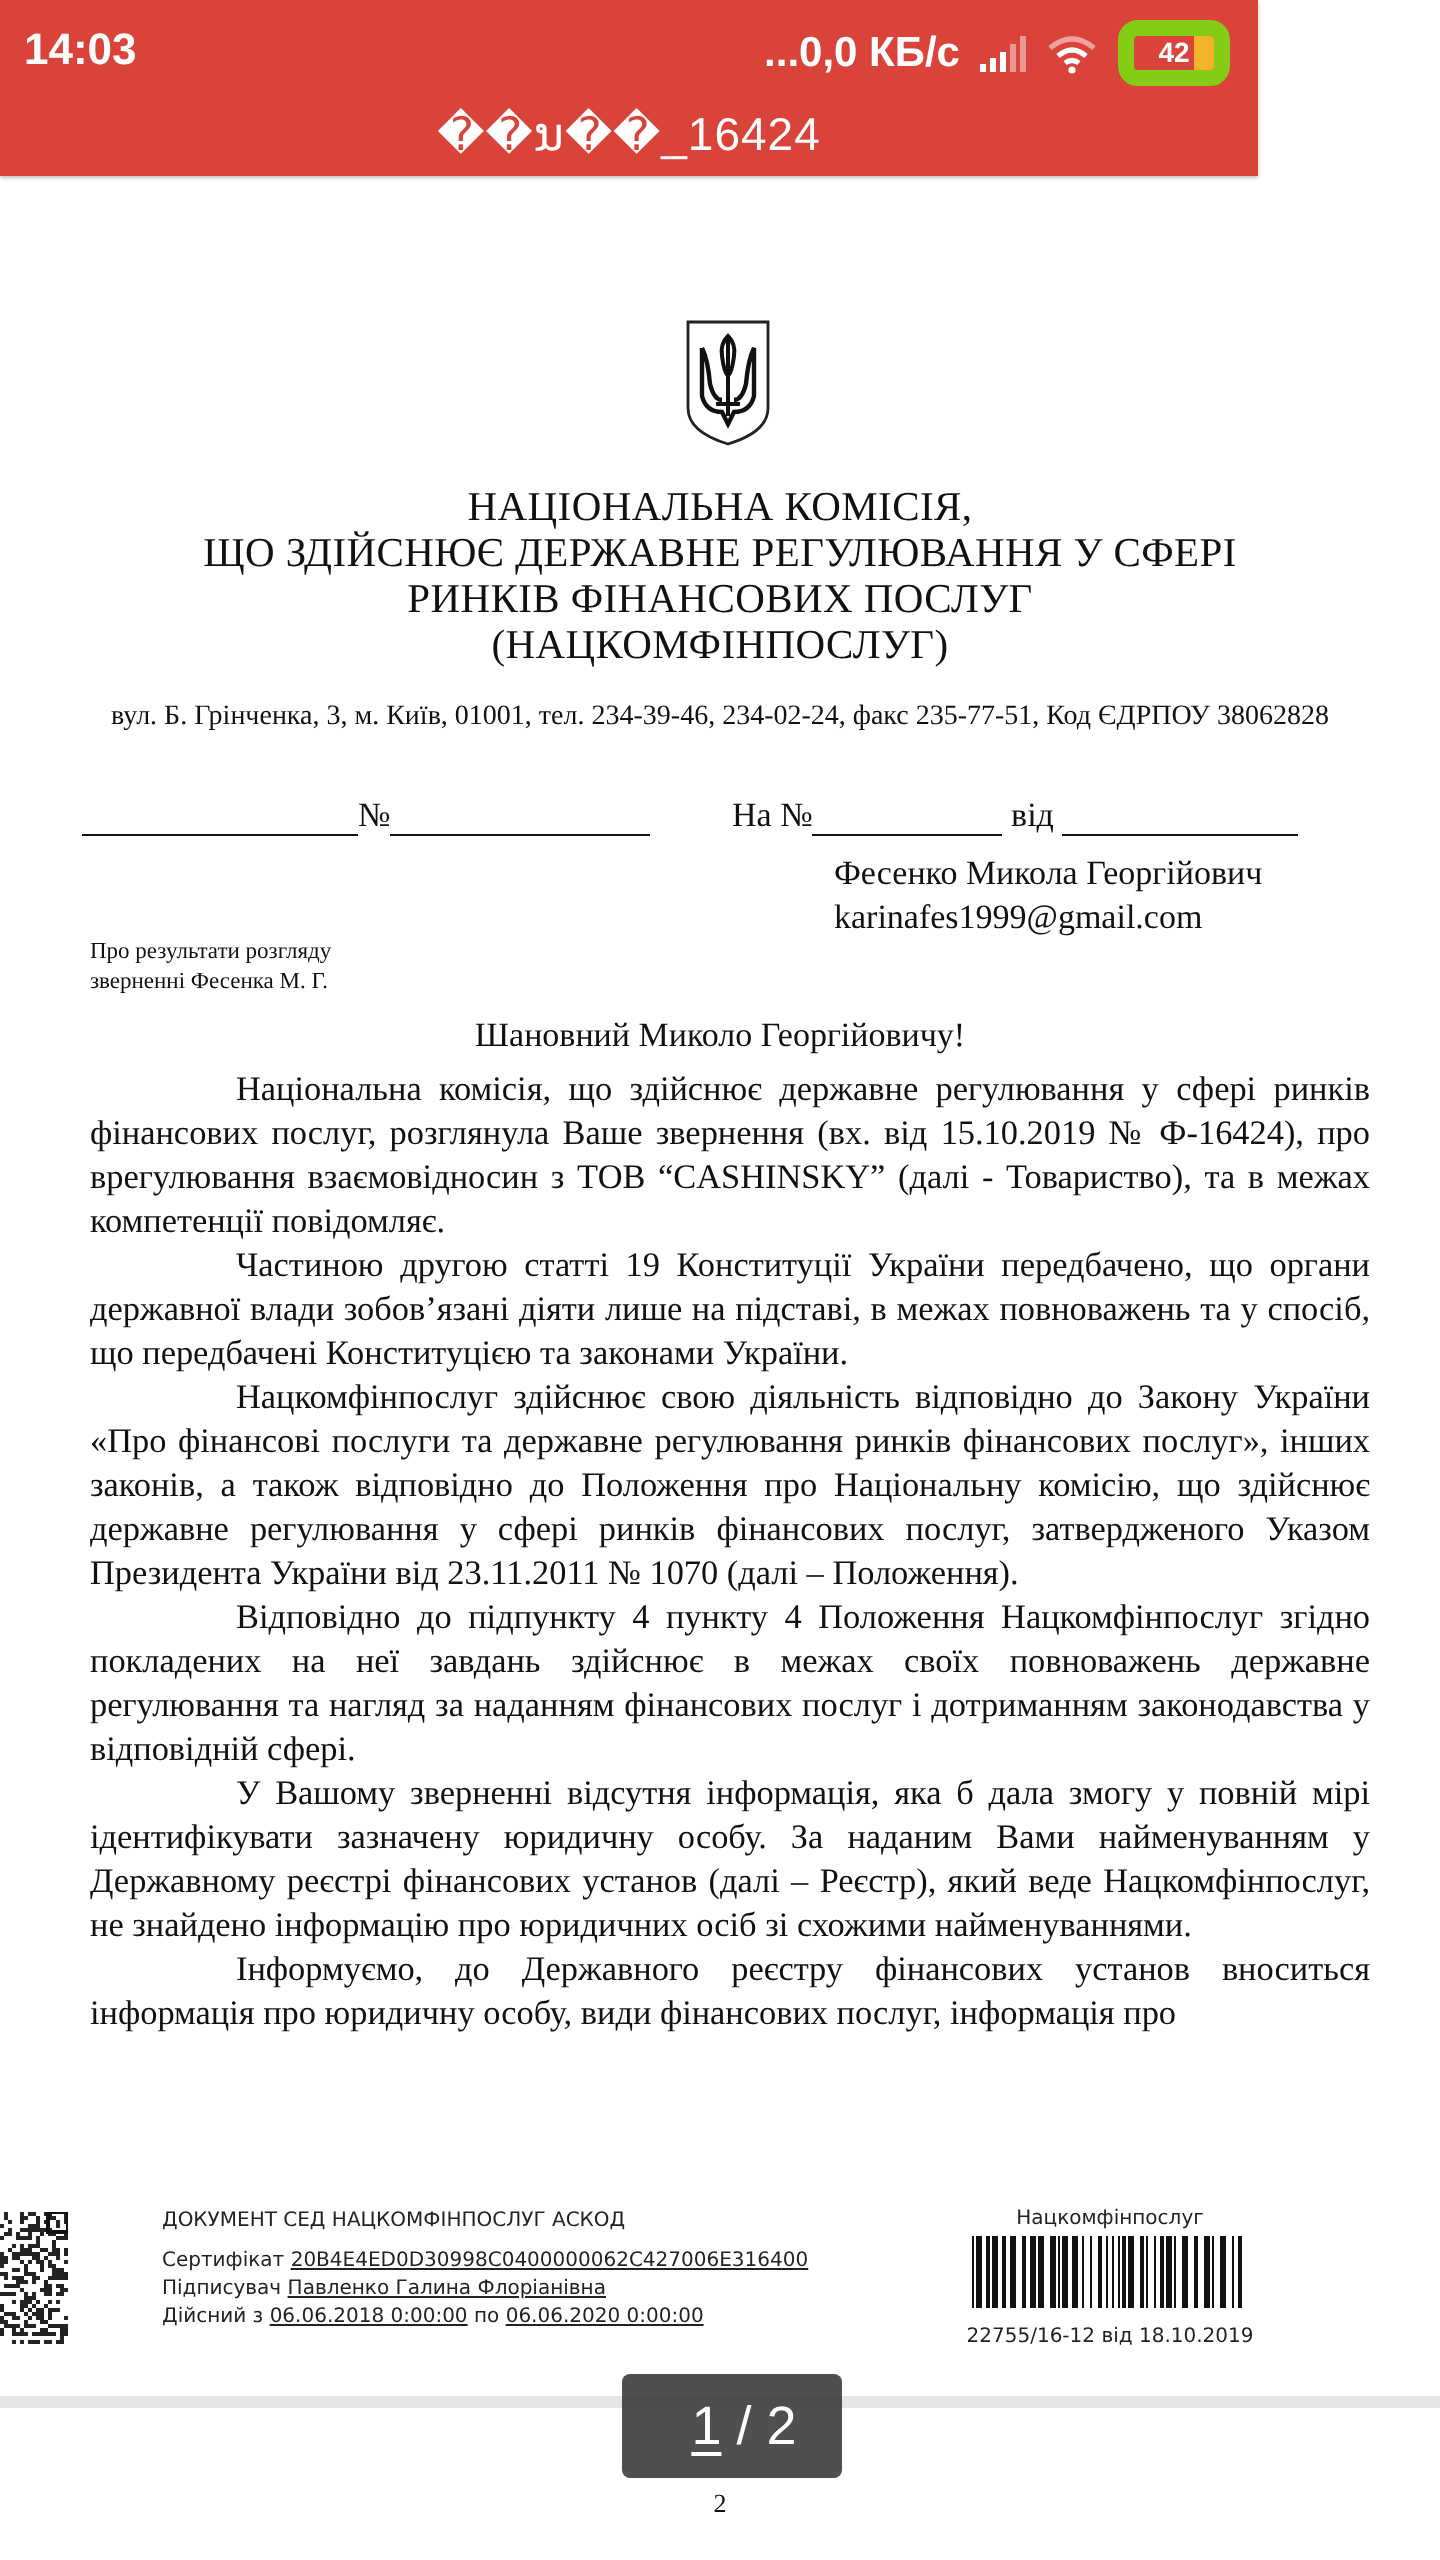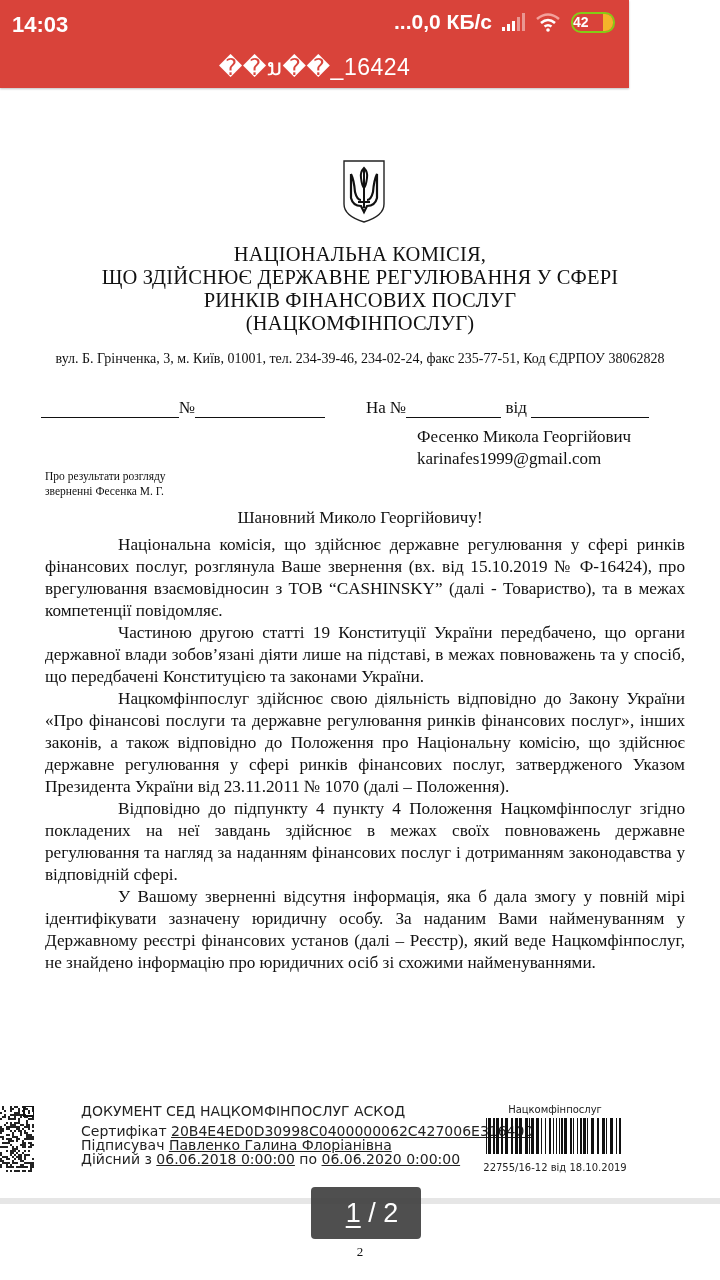--- a/index.html
+++ b/index.html
@@ -4,42 +4,42 @@
 <style>
   html, body { margin: 0; padding: 0; }
   body { width: 720px; height: 1280px; overflow: hidden; background: #ffffff; position: relative; font-family: "Liberation Serif", serif; color: #111; }
 
   .appbar { position: absolute; left: 0; top: 0; width: 629px; height: 88px; background: #d9433a; color: #fff; box-shadow: 0 1px 2px rgba(0,0,0,0.25); }
   .status-time { position: absolute; left: 12px; top: 12px; font-family: "Liberation Sans", sans-serif; font-weight: bold; font-size: 22px; }
   .status-right { position: absolute; right: 14px; top: 10px; display: flex; align-items: center; gap: 10px; font-family: "Liberation Sans", sans-serif; font-weight: bold; font-size: 21px; }
   .signal { display: flex; align-items: flex-end; gap: 2px; height: 18px; }
   .signal span { width: 3px; background: #fff; display: block; }
   .signal span.off { background: rgba(255,255,255,0.45); }
-  .battery { border: 2px solid #84cc16; border-radius: 10px; width: 40px; height: 17px; position: relative; font-size: 14px; text-align: left; line-height: 17px; overflow: hidden; }
+  .battery { border: 8px solid #84cc16; border-radius: 10px; width: 40px; height: 17px; position: relative; font-size: 14px; text-align: center; line-height: 17px; overflow: hidden; }
   .battery .fill { position: absolute; right: 0; top: 0; width: 10px; height: 100%; background: #f4b32a; }
   .battery .pct { position: relative; }
   .app-title { position: absolute; left: 0; right: 0; top: 54px; text-align: center; font-family: "Liberation Sans", sans-serif; font-size: 23px; letter-spacing: 0.5px; }
 
   .doc { position: absolute; left: 0; top: 88px; width: 720px; height: 1192px; }
   .emblem { position: absolute; left: 341px; top: 70px; width: 46px; height: 66px; }
   .org { position: absolute; left: 0; right: 0; top: 155px; text-align: center; font-size: 20.5px; line-height: 23px; letter-spacing: 0.2px; }
   .address { position: absolute; left: 0; right: 0; top: 263px; text-align: center; font-size: 14px; }
 
   .ref-row { position: absolute; top: 310px; font-size: 17px; }
   .ref-line { display: inline-block; border-bottom: 1px solid #111; vertical-align: bottom; height: 16px; }
   .recipient { position: absolute; left: 378px; top: 338px; font-size: 17px; line-height: 22px; margin-left: 39px; }
   .subject { position: absolute; left: 45px; top: 381px; font-size: 11.5px; line-height: 15px; }
 
   .salutation { position: absolute; left: 0; right: 0; top: 420px; text-align: center; font-size: 17px; }
   .body-text { position: absolute; left: 45px; width: 640px; top: 446px; font-size: 17.2px; line-height: 22px; text-align: justify; }
   .body-text p { margin: 0; text-indent: 73px; }
 
   .stamp { position: absolute; top: 1010px; left: 0; width: 720px; height: 80px; font-family: "DejaVu Sans", sans-serif; }
   .qr { position: absolute; left: 0; top: 8px; width: 34px; height: 66px; }
-  .stamp-text { position: absolute; left: 81px; top: 6px; font-size: 14px; line-height: 14px; color: #222; }
+  .stamp-text { position: absolute; left: 81px; top: 6px; font-size: 10px; line-height: 14px; color: #222; }
   .stamp-text .u { text-decoration: underline; }
   .stamp-title { margin-bottom: 6px; }
   .barcode-box { position: absolute; left: 480px; top: 6px; width: 150px; text-align: center; font-size: 10px; color: #222; }
   .barcode { height: 36px; margin: 3px 6px 6px 6px; }
 
   .page-sep { position: absolute; left: 0; top: 1110px; width: 720px; height: 6px; background: #e6e6e6; }
   .page-indicator { position: absolute; left: 311px; top: 1099px; width: 98px; height: 52px; background: rgba(64,64,64,0.92); border-radius: 4px; color: #fff; font-family: "Liberation Sans", sans-serif; font-size: 27px; text-align: center; line-height: 52px; padding-left: 12px; }
   .page-indicator .cur { text-decoration: underline; text-underline-offset: 4px; }
   .page-num { position: absolute; left: 0; right: 0; top: 1156px; text-align: center; font-size: 13px; }
 </style>
@@ -108,20 +108,21 @@
   </div>
 
   <div class="salutation">Шановний Миколо Георгійовичу!</div>
 
   <div class="body-text">
     <p>Національна комісія, що здійснює державне регулювання у сфері ринків фінансових послуг, розглянула Ваше звернення (вх. від 15.10.2019 № Ф-16424), про врегулювання взаємовідносин з ТОВ “CASHINSKY” (далі - Товариство), та в межах компетенції повідомляє.</p>
     <p>Частиною другою статті 19 Конституції України передбачено, що органи державної влади зобов’язані діяти лише на підставі, в межах повноважень та у спосіб, що передбачені Конституцією та законами України.</p>
     <p>Нацкомфінпослуг здійснює свою діяльність відповідно до Закону України «Про фінансові послуги та державне регулювання ринків фінансових послуг», інших законів, а також відповідно до Положення про Національну комісію, що здійснює державне регулювання у сфері ринків фінансових послуг, затвердженого Указом Президента України від 23.11.2011 № 1070 (далі – Положення).</p>
     <p>Відповідно до підпункту 4 пункту 4 Положення Нацкомфінпослуг згідно покладених на неї завдань здійснює в межах своїх повноважень державне регулювання та нагляд за наданням фінансових послуг і дотриманням законодавства у відповідній сфері.</p>
     <p>У Вашому зверненні відсутня інформація, яка б дала змогу у повній мірі ідентифікувати зазначену юридичну особу. За наданим Вами найменуванням у Державному реєстрі фінансових установ (далі – Реєстр), який веде Нацкомфінпослуг, не знайдено інформацію про юридичних осіб зі схожими найменуваннями.</p>
+    <p>Інформуємо, до Державного реєстру фінансових установ вноситься інформація про юридичну особу, види фінансових послуг, інформація про</p>
   </div>
 
   <div class="stamp">
     <svg class="qr" viewBox="0 0 34 66" id="qr">
         <rect x="2" y="0" width="2" height="2" fill="#222"></rect>
         <rect x="10" y="0" width="2" height="2" fill="#222"></rect>
         <rect x="14" y="0" width="2" height="2" fill="#222"></rect>
         <rect x="16" y="0" width="2" height="2" fill="#222"></rect>
         <rect x="22" y="0" width="2" height="2" fill="#222"></rect>
         <rect x="24" y="0" width="2" height="2" fill="#222"></rect>

